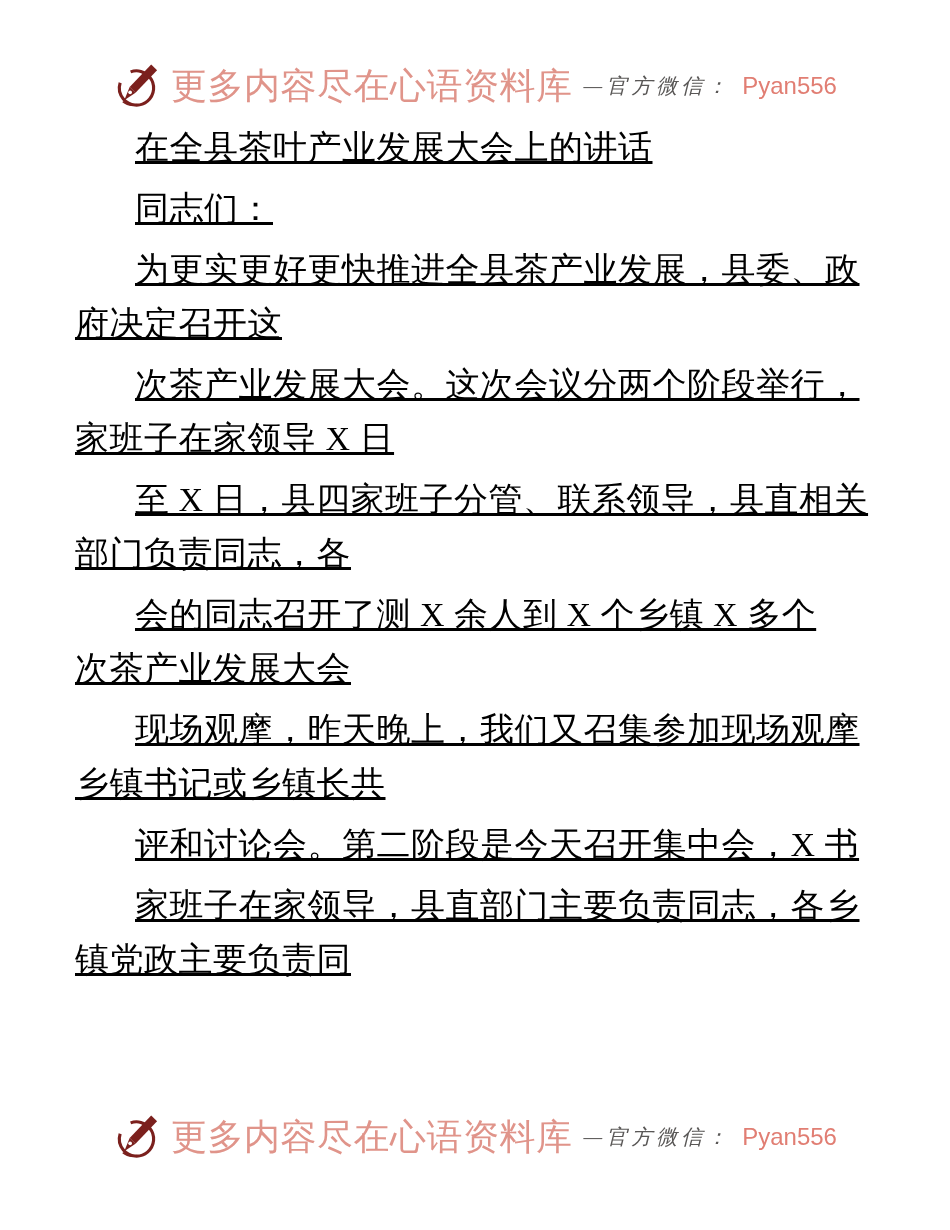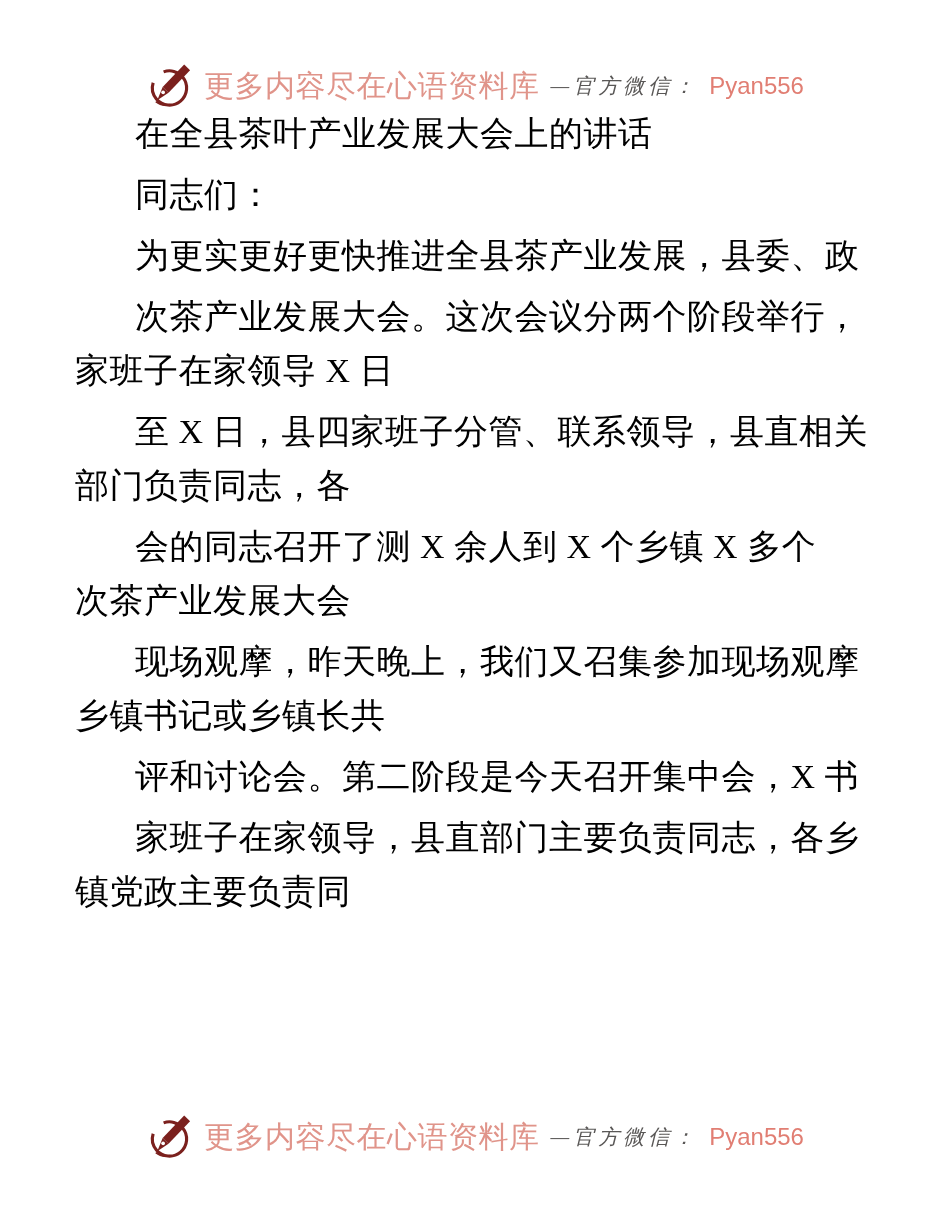--- a/index.html
+++ b/index.html
@@ -20,46 +20,47 @@
     position: absolute; left: 0; width: 100%;
     display: flex; justify-content: center; align-items: center;
     gap: 11px;
     user-select: none;
   }
   .banner.header { top: 61px; }
   .banner.footer { top: 1112px; }
   .logo { width: 47px; height: 50px; display: inline-block; flex: 0 0 auto; }
   .brand-text {
     color: #e0948a;
-    font-size: 30px;
+    font-size: 36px;
     letter-spacing: 0.5px;
     white-space: nowrap;
   }
   .wechat-label {
     color: #595756;
     font-size: 21px;
     font-style: italic;
     letter-spacing: 4px;
     white-space: nowrap;
   }
   .wechat-id {
     color: #e17e73;
     font-size: 24px;
     font-family: "Liberation Sans", "DejaVu Sans", sans-serif;
     white-space: nowrap;
   }
   
   .doc {
     position: absolute;
-    left: 75px; top: 100px;
+    left: 75px; top: 114px;
     width: 805px;
     font-size: 34px;
     line-height: 54px;
     color: #000000;
     letter-spacing: 0.5px;
+    text-decoration: underline;
   }
   .line { white-space: nowrap; }
   .line.indent { padding-left: 60px; }
   .line.para { margin-top: 7px; }
 </style>
 </head>
 <body>
 
 <div class="page">
 
@@ -78,20 +79,21 @@
     <span class="wechat-id">Pyan556</span>
   </div>
 
   <div class="doc" id="doc-body">
   <div class="line indent para"><span class="line-text">在全县茶叶产业发展大会上的讲话</span></div>
 
   <div class="line indent para"><span class="line-text">同志们：</span></div>
 
   <div class="line indent para"><span class="line-text">为更实更好更快推进全县茶产业发展，县委、政</span></div>
 
+  <div class="line"><span class="line-text">府决定召开这</span></div>
 
   <div class="line indent para"><span class="line-text">次茶产业发展大会。这次会议分两个阶段举行，</span></div>
 
   <div class="line"><span class="line-text">家班子在家领导 X 日</span></div>
 
   <div class="line indent para"><span class="line-text">至 X 日，县四家班子分管、联系领导，县直相关</span></div>
 
   <div class="line"><span class="line-text">部门负责同志，各</span></div>
 
   <div class="line indent para"><span class="line-text">会的同志召开了测 X 余人到 X 个乡镇 X 多个</span></div>

